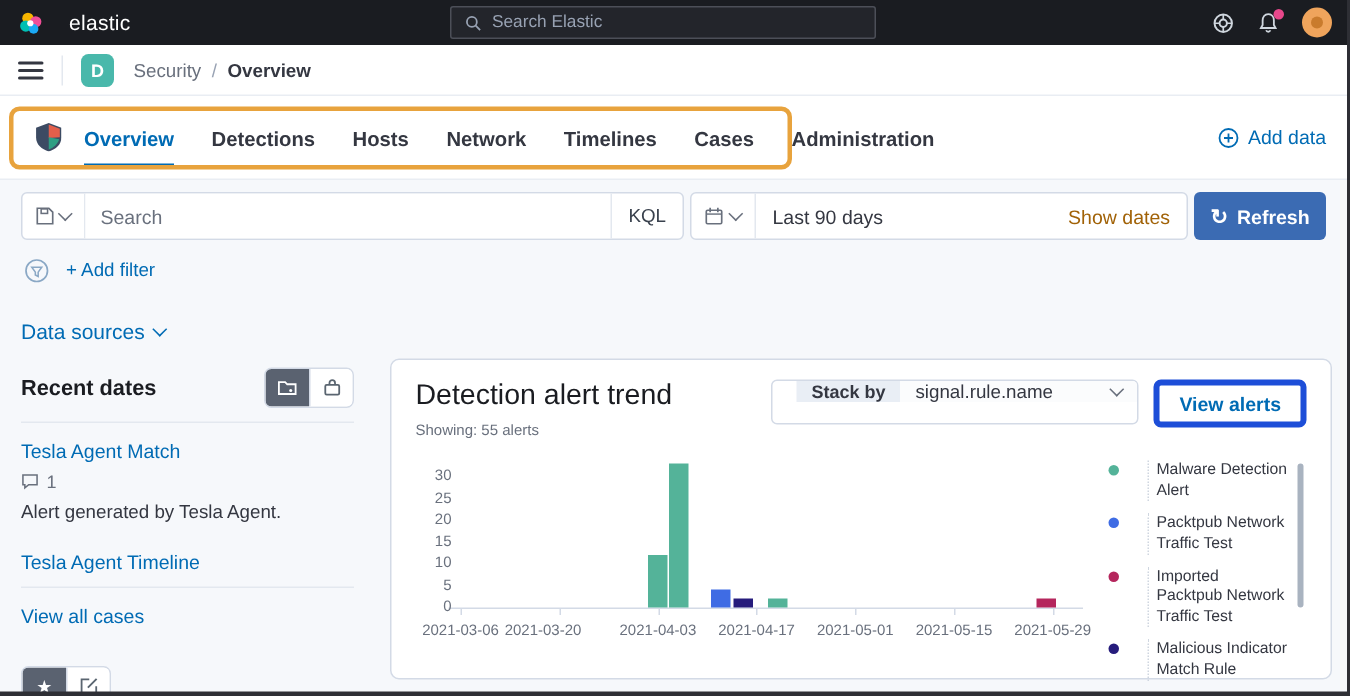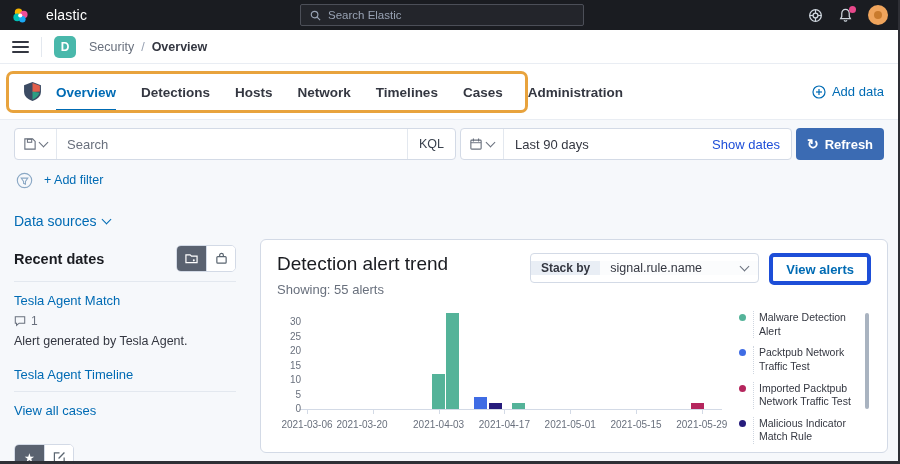--- a/index.html
+++ b/index.html
@@ -51,21 +51,21 @@
   .query-row { display:flex; gap:4px; height:32px; }
   .search-group { flex:1; max-width:442px; display:flex; align-items:stretch; background:#fff;
     border:1px solid #d3dae6; border-radius:4px; overflow:hidden; }
   .sq-prepend { display:flex; align-items:center; gap:4px; padding:0 9px; border-right:1px solid #e3e8ef; cursor:pointer; }
   .search-group input { flex:1; border:none; outline:none; padding:0 10px; font-size:13px; font-family:inherit; color:#343741; }
   .search-group input::placeholder { color:#69707d; }
   .kql { display:flex; align-items:center; padding:0 11px; font-size:12.5px; color:#39414d; border-left:1px solid #e3e8ef; cursor:pointer; }
   .date-group { width:332px; display:flex; align-items:center; background:#fff; border:1px solid #d3dae6; border-radius:4px; }
   .dg-prepend { display:flex; align-items:center; gap:5px; padding:0 9px; height:100%; border-right:1px solid #e3e8ef; cursor:pointer; }
   .date-text { padding-left:11px; font-size:13px; color:#343741; cursor:pointer; }
-  .show-dates { margin-left:auto; padding-right:11px; color:#1d4ed8; font-size:13px; font-weight:500; cursor:pointer;text-align:center; }
+  .show-dates { margin-left:auto; padding-right:11px; color:#a16207; font-size:13px; font-weight:500; cursor:pointer;text-align:center; }
   .refresh-btn { width:88px; background:#3b6bb3; color:#fff; border:none; border-radius:4px;
     display:flex; align-items:center; justify-content:center; gap:6px; font-size:13px; font-weight:bold;
     font-family:inherit; cursor:pointer; }
   .refresh-glyph { font-size:14px; line-height:1; }
 
   .filter-row { display:flex; align-items:center; gap:11px; margin:7px 2px 0; height:26px; }
   .add-filter { color:#006bb4; font-size:12.5px; cursor:pointer; }
 
   .content { display:flex; gap:24px; margin-top:14px; }
 
@@ -84,41 +84,41 @@
   .case-desc { font-size:12.5px; color:#343741; margin-bottom:14px; }
   .mt8 { margin-top:19px; }
   .sect-gap { height:26px; }
   .star-glyph { color:#fff; font-size:12px; line-height:1; }
 
   
   .main-card { flex:1; margin-top:32px; background:#fff; border:1px solid #d3dae6; border-radius:6px;
     height:214px; padding:13px 16px; position:relative; }
   .card-head { display:flex; justify-content:space-between; align-items:flex-start; }
   .card-title { font-size:19px; color:#1a1c21; font-weight:normal; }
-  .card-sub { font-size:13px; color:#69707d; margin-top:7px; }
+  .card-sub { font-size:10px; color:#69707d; margin-top:7px; }
   .head-right { display:flex; gap:10px; }
-  .stackby { display:flex; align-items:center; height:30px; border:1px solid #d3dae6; border-radius:4px; overflow:hidden; }
+  .stackby { display:flex; align-items:flex-start; height:30px; border:1px solid #d3dae6; border-radius:4px; overflow:hidden;padding-left:16px; }
   .sb-prepend { background:#e9eef5; display:flex; align-items:center; padding:0 10px; font-size:12px; font-weight:bold; color:#343741; }
   .sb-value { background:#fbfcfd; display:flex; align-items:center; gap:8px; width:158px; padding:0 10px;
     font-size:12.5px; color:#343741; cursor:pointer; }
   .sb-value .chev { margin-left:auto; }
   .view-alerts { height:32px; padding:0 13px; background:#fff; border:4px solid #1d4ed8; border-radius:5px;
     color:#006bb4; font-size:13px; font-weight:bold; font-family:inherit; cursor:pointer; }
 
   .chart-row { display:flex; margin-top:12px; }
   .plot-wrap { position:relative; width:462px; height:126px; flex:none; }
   .axis-line { position:absolute; height:1px; background:#d3dae6; }
   .ytick { position:absolute; width:24px; text-align:right; font-size:10px; color:#69707d; }
   .xtick-label { position:absolute; width:64px; text-align:center; font-size:10px; color:#69707d; }
   .xtick-mark { position:absolute; width:1px; height:4px; background:#d3dae6; }
   .bar { position:absolute; }
   .legend { margin-left:auto; width:132px; position:relative; padding:2px 12px 0 0; }
   .legend-item { display:flex; align-items:flex-start; gap:7px; margin-bottom:8px; cursor:pointer; }
   .legend-dot { width:7px; height:7px; border-radius:50%; margin-top:3px; flex:none; }
-  .legend-label { font-size:10.5px; line-height:1.3; color:#343741; border-left:1px dotted #cfd6e0; padding-left:5px; }
+  .legend-label { font-size:10.5px; line-height:1.3; color:#343741; border-left:1px dotted #cfd6e0; padding-left:5px;margin-left:12px; }
   .legend-scrollbar { position:absolute; right:2px; top:4px; width:4px; height:96px; background:#a9b3c0; border-radius:2px; cursor:pointer; }
 
   .chev { width:7px; height:7px; border-right:1.5px solid #69707d; border-bottom:1.5px solid #69707d;
     transform:rotate(45deg); display:inline-block; margin-top:-3px; }
   .chev.blue { border-color:#006bb4; }
 
   .window-edge-bottom { position:absolute; left:0; bottom:0; width:900px; height:3px; background:#2e2f35; }
   .window-edge-right { position:absolute; right:0; top:0; width:2px; height:464px; background:#2e2f35; }
 </style>
 </head>

